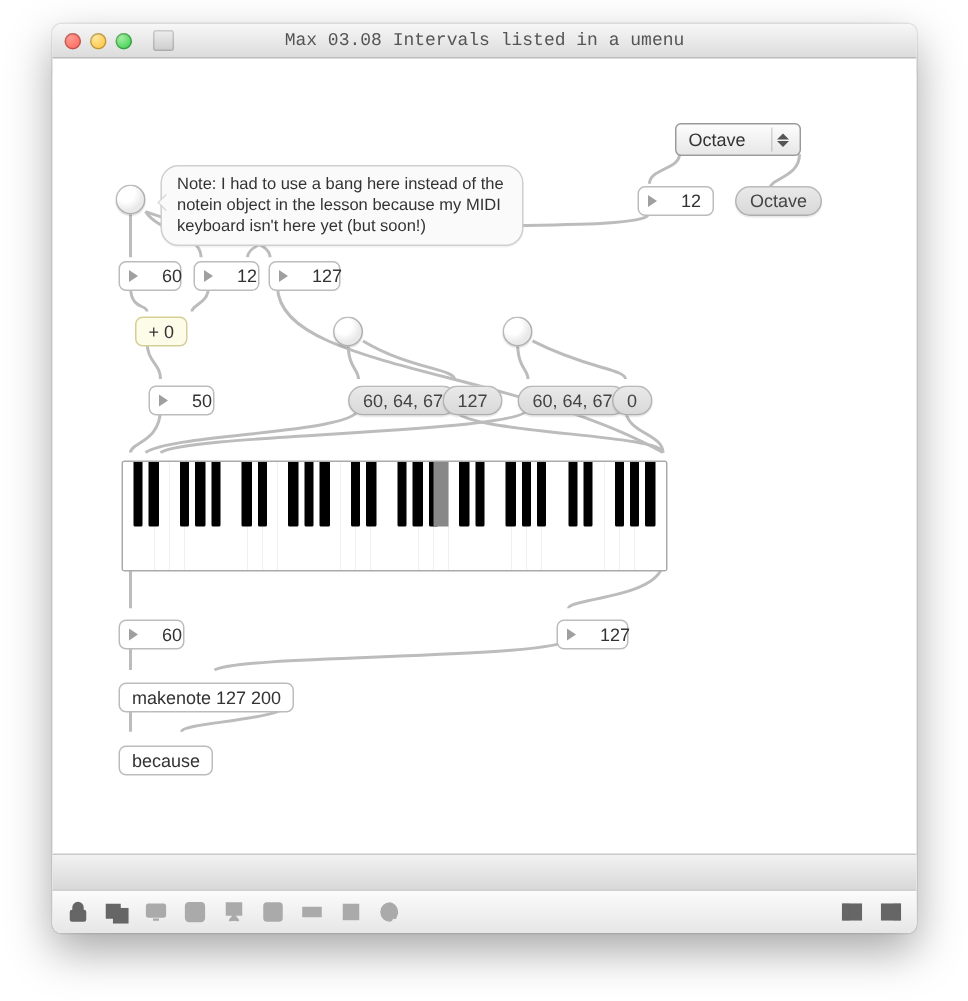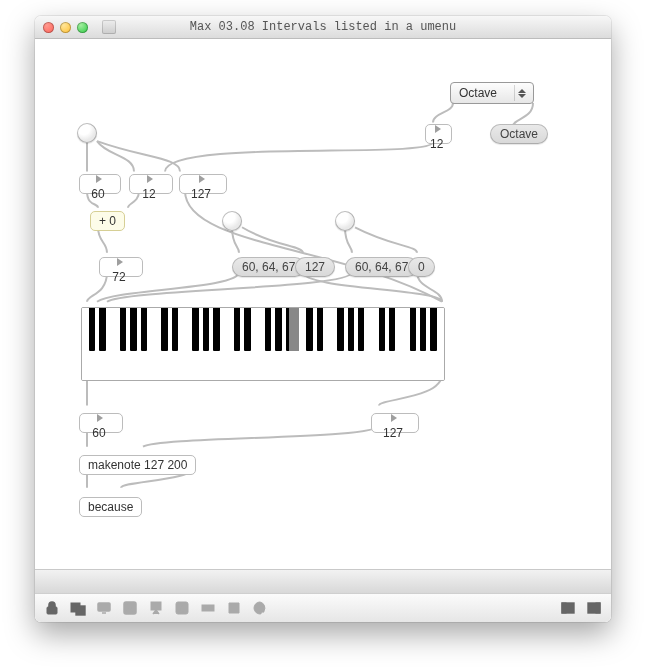--- a/index.html
+++ b/index.html
@@ -132,22 +132,21 @@
     border: 1px solid #bcbcbc;
     border-radius: 5px;
     background: #fff;
     display: flex;
     align-items: center;
     font-size: 12px;
     color: #333;
   }
   .numbox {
     padding: 0 8px 0 4px;
-    gap: 4px;
-    flex-direction: column;
+    gap: 16px;
   }
   .numbox .tri {
     width: 0; height: 0;
     border-top: 4px solid transparent;
     border-bottom: 4px solid transparent;
     border-left: 6px solid #9f9f9f;
     margin-left: 2px;
   }
 
   .objectbox {
@@ -344,41 +343,44 @@
       </div>
       <div class="obj numbox" style="left:390px; top:74px;">
         <span class="tri"></span>
         <span>12</span>
       </div>
       <div class="obj msg-pill" style="left:455px; top:74px;">
         <span>Octave</span>
       </div>
 
       <div class="obj bang-btn" style="left:42px; top:73px;"></div>
+      <div class="obj comment-bubble" style="left:72px; top:60px; width:242px;">
+        <span>Note: I had to use a bang here instead of the notein object in the lesson because my MIDI keyboard isn't here yet (but soon!)</span>
+      </div>
 
       <div class="obj numbox" style="left:44px; top:124px; width:42px;">
         <span class="tri"></span>
           <span>60</span>
       </div>
       <div class="obj numbox" style="left:94px; top:124px; width:44px;">
         <span class="tri"></span>
           <span>12</span>
       </div>
       <div class="obj numbox" style="left:144px; top:124px; width:48px;">
         <span class="tri"></span>
           <span>127</span>
       </div>
 
       <div class="obj objectbox highlight" style="left:55px; top:161px;">
         <span>+ 0</span>
       </div>
 
       <div class="obj numbox" style="left:64px; top:207px; width:44px;">
         <span class="tri"></span>
-          <span>72</span>
+          <span>50</span>
       </div>
 
       <div class="obj bang-btn" style="left:187px; top:161px;"></div>
       <div class="obj msg-pill" style="left:197px; top:207px;">
         <span>60, 64, 67</span>
       </div>
       <div class="obj msg-pill" style="left:260px; top:207px;">
         <span>127</span>
       </div>
 

